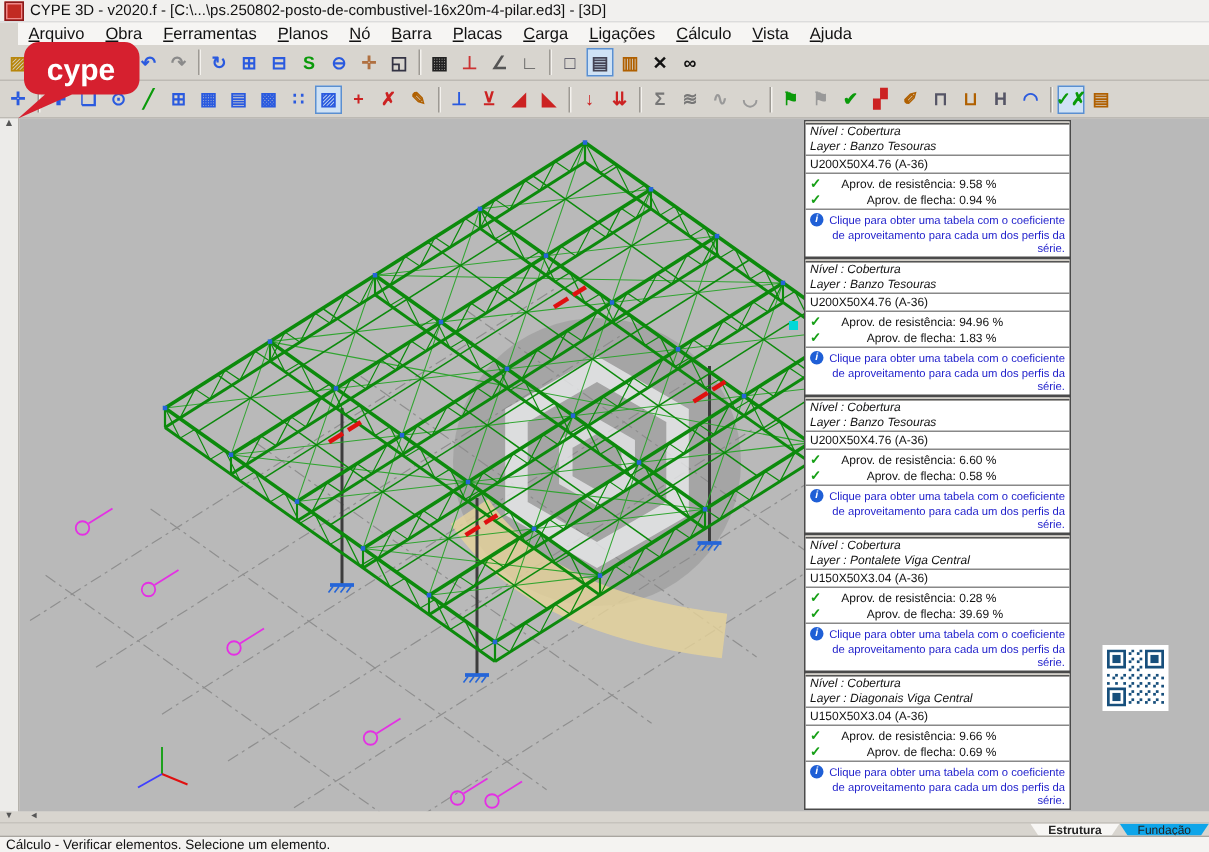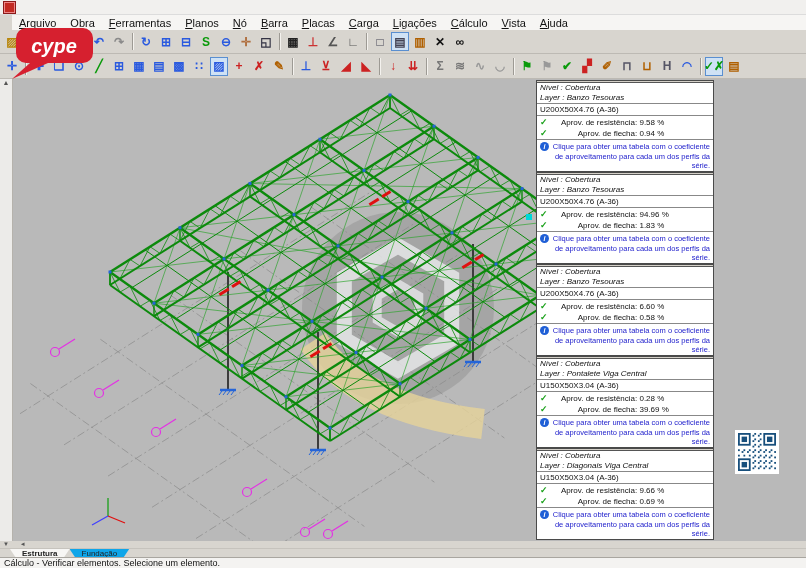--- a/index.html
+++ b/index.html
@@ -28,21 +28,21 @@
   .tsep{width:1px;height:17px;background:#9d9a94;box-shadow:1px 0 0 #f4f2ee;margin:0 3px;}
   
   .vstrip{position:absolute;left:0;top:79px;width:13px;height:462px;background:#ecebe9;
           border-right:1px solid #b5b2ac;box-sizing:border-box;font-size:7px;color:#555;text-align:center;}
   .canvas{position:absolute;left:13px;top:79px;width:793px;height:462px;background:#b9b9b9;overflow:hidden;}
   
   .hstrip{position:absolute;left:0;top:541px;width:806px;height:7px;background:#d8d5cf;
           font-size:6px;color:#555;line-height:7px;padding-left:3px;box-sizing:border-box;}
   .hstrip span{margin-right:9px;}
   .tabsrow{position:absolute;left:0;top:548px;width:806px;height:9px;background:#d8d5cf;
-           display:flex;align-items:flex-start;padding-left:10px;box-sizing:border-box;border-top:1px solid #c6c3bd;}
+           display:flex;align-items:flex-start;padding-left:10px;box-sizing:border-box;border-top:1px solid #c6c3bd;justify-content:flex-end;}
   .tab{font-size:8px;line-height:9px;padding:0 12px;color:#222;
        clip-path:polygon(0 0,100% 0,calc(100% - 6px) 100%,6px 100%);background:#0ea5e9;cursor:default;}
   .tab.active{background:#f7f6f4;font-weight:bold;}
   .statusbar{position:absolute;left:0;top:557px;width:806px;height:11px;background:#f4f3f1;
              border-top:1px solid #a9a6a0;font-size:9px;line-height:11px;color:#111;padding-left:4px;box-sizing:border-box;}
   
   .cards{position:absolute;left:536px;top:80px;width:178px;}
   .card{width:178px;height:92px;background:#fff;border:1px solid #4a4a4a;box-sizing:border-box;
         display:flex;flex-direction:column;font-size:8px;color:#111;margin-bottom:0;}
   .chead{height:12px;line-height:12px;background:#d4d0c8;border-bottom:1px solid #555;
@@ -53,29 +53,30 @@
   .cprof{height:12px;line-height:11px;}
   .cchecks{height:25px;padding-top:1px;}
   .crow{display:flex;line-height:11px;white-space:nowrap;}
   .chk{color:#18a018;font-weight:bold;width:11px;font-size:9px;}
   .clabel{width:84px;text-align:right;}
   .cinfo{flex:1;display:flex;padding:2px 3px 0 3px;color:#2222cc;font-size:7.5px;line-height:1.3;}
   .iico{flex:0 0 auto;width:9px;height:9px;border-radius:50%;background:#1f5fd6;color:#fff;
         font-size:7px;font-weight:bold;text-align:center;line-height:9px;margin-right:3px;font-style:italic;}
   .itxt{text-align:right;}
   
-  .cypelogo{position:absolute;left:4px;top:27px;width:90px;height:53px;z-index:30;font-style:italic;}
+  .cypelogo{position:absolute;left:4px;top:27px;width:90px;height:53px;z-index:30;}
   .qr{position:absolute;left:735px;top:430px;width:44px;height:44px;background:#fff;z-index:20;
       display:flex;align-items:center;justify-content:center;}
 </style>
 </head>
 <body>
 
 <div class="titlebar">
   <span class="appicon"></span>
+  <span>CYPE 3D - v2020.f - [C:\...\ps.250802-posto-de-combustivel-16x20m-4-pilar.ed3] - [3D]</span>
 </div>
 
 <div class="menubar" id="menubar">
     <span class="mitem"><u>A</u>rquivo</span>
     <span class="mitem"><u>O</u>bra</span>
     <span class="mitem"><u>F</u>erramentas</span>
     <span class="mitem"><u>P</u>lanos</span>
     <span class="mitem"><u>N</u>ó</span>
     <span class="mitem"><u>B</u>arra</span>
     <span class="mitem"><u>P</u>lacas</span>

